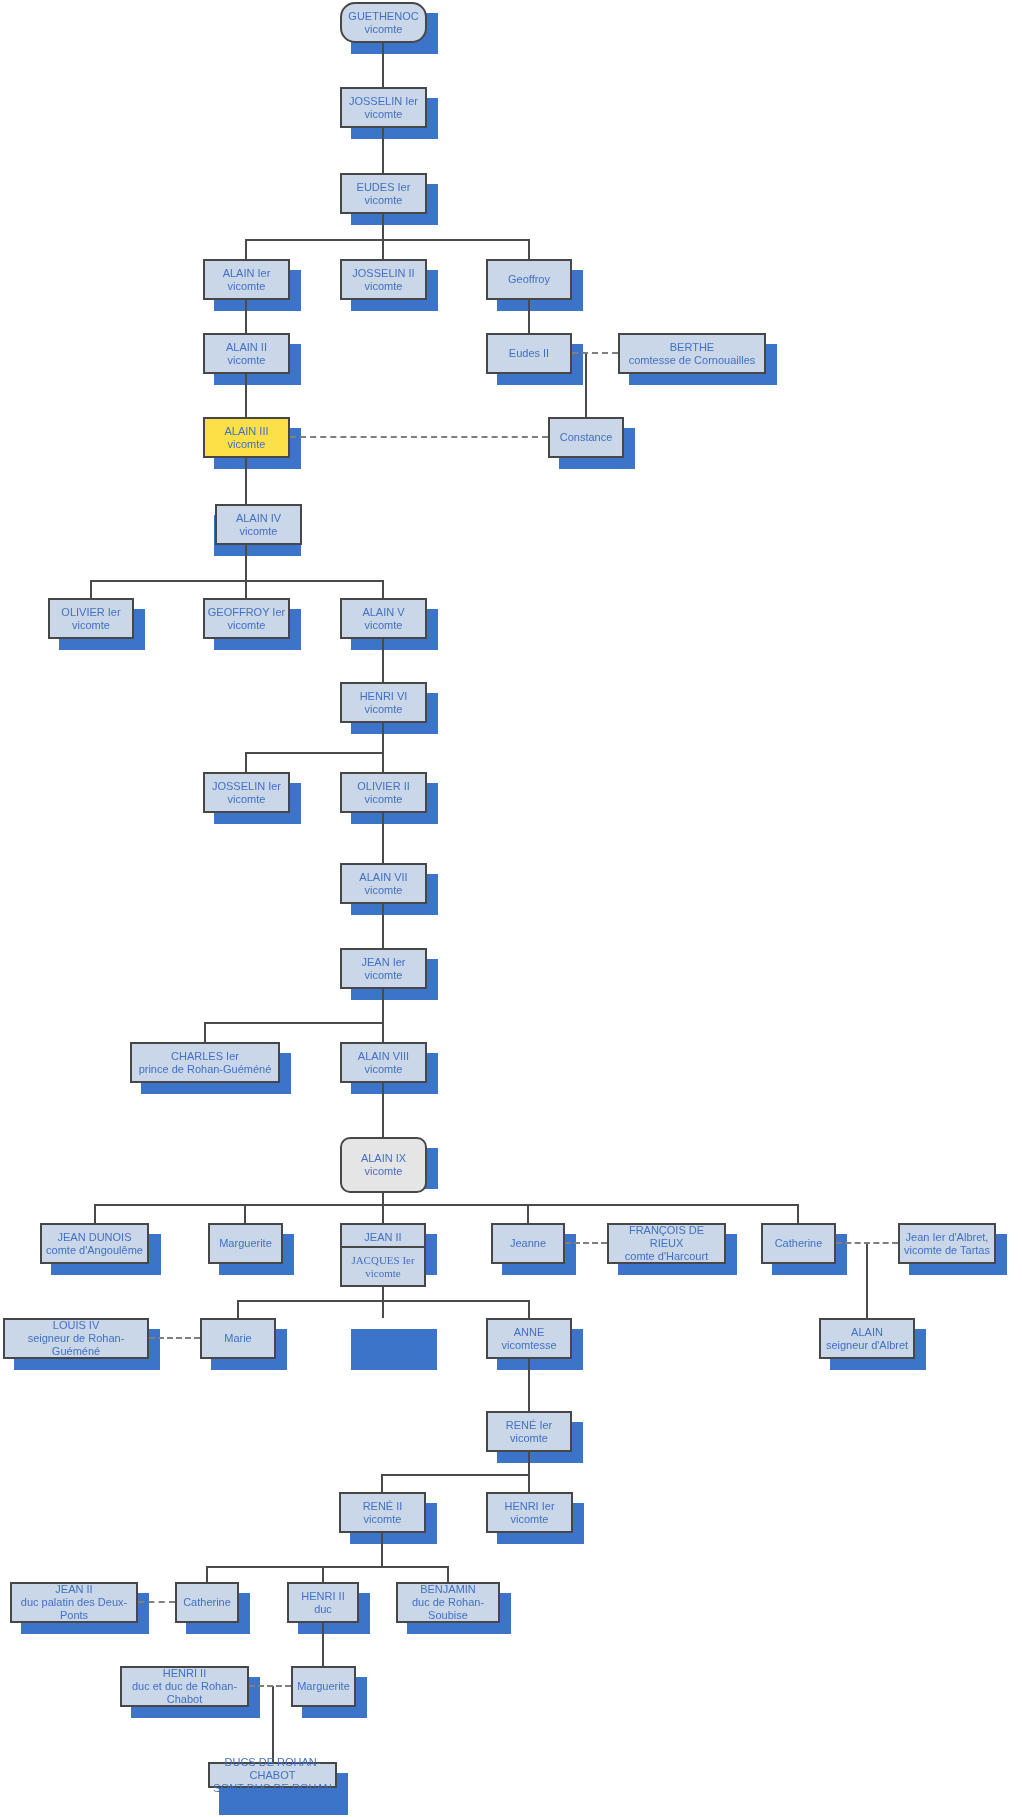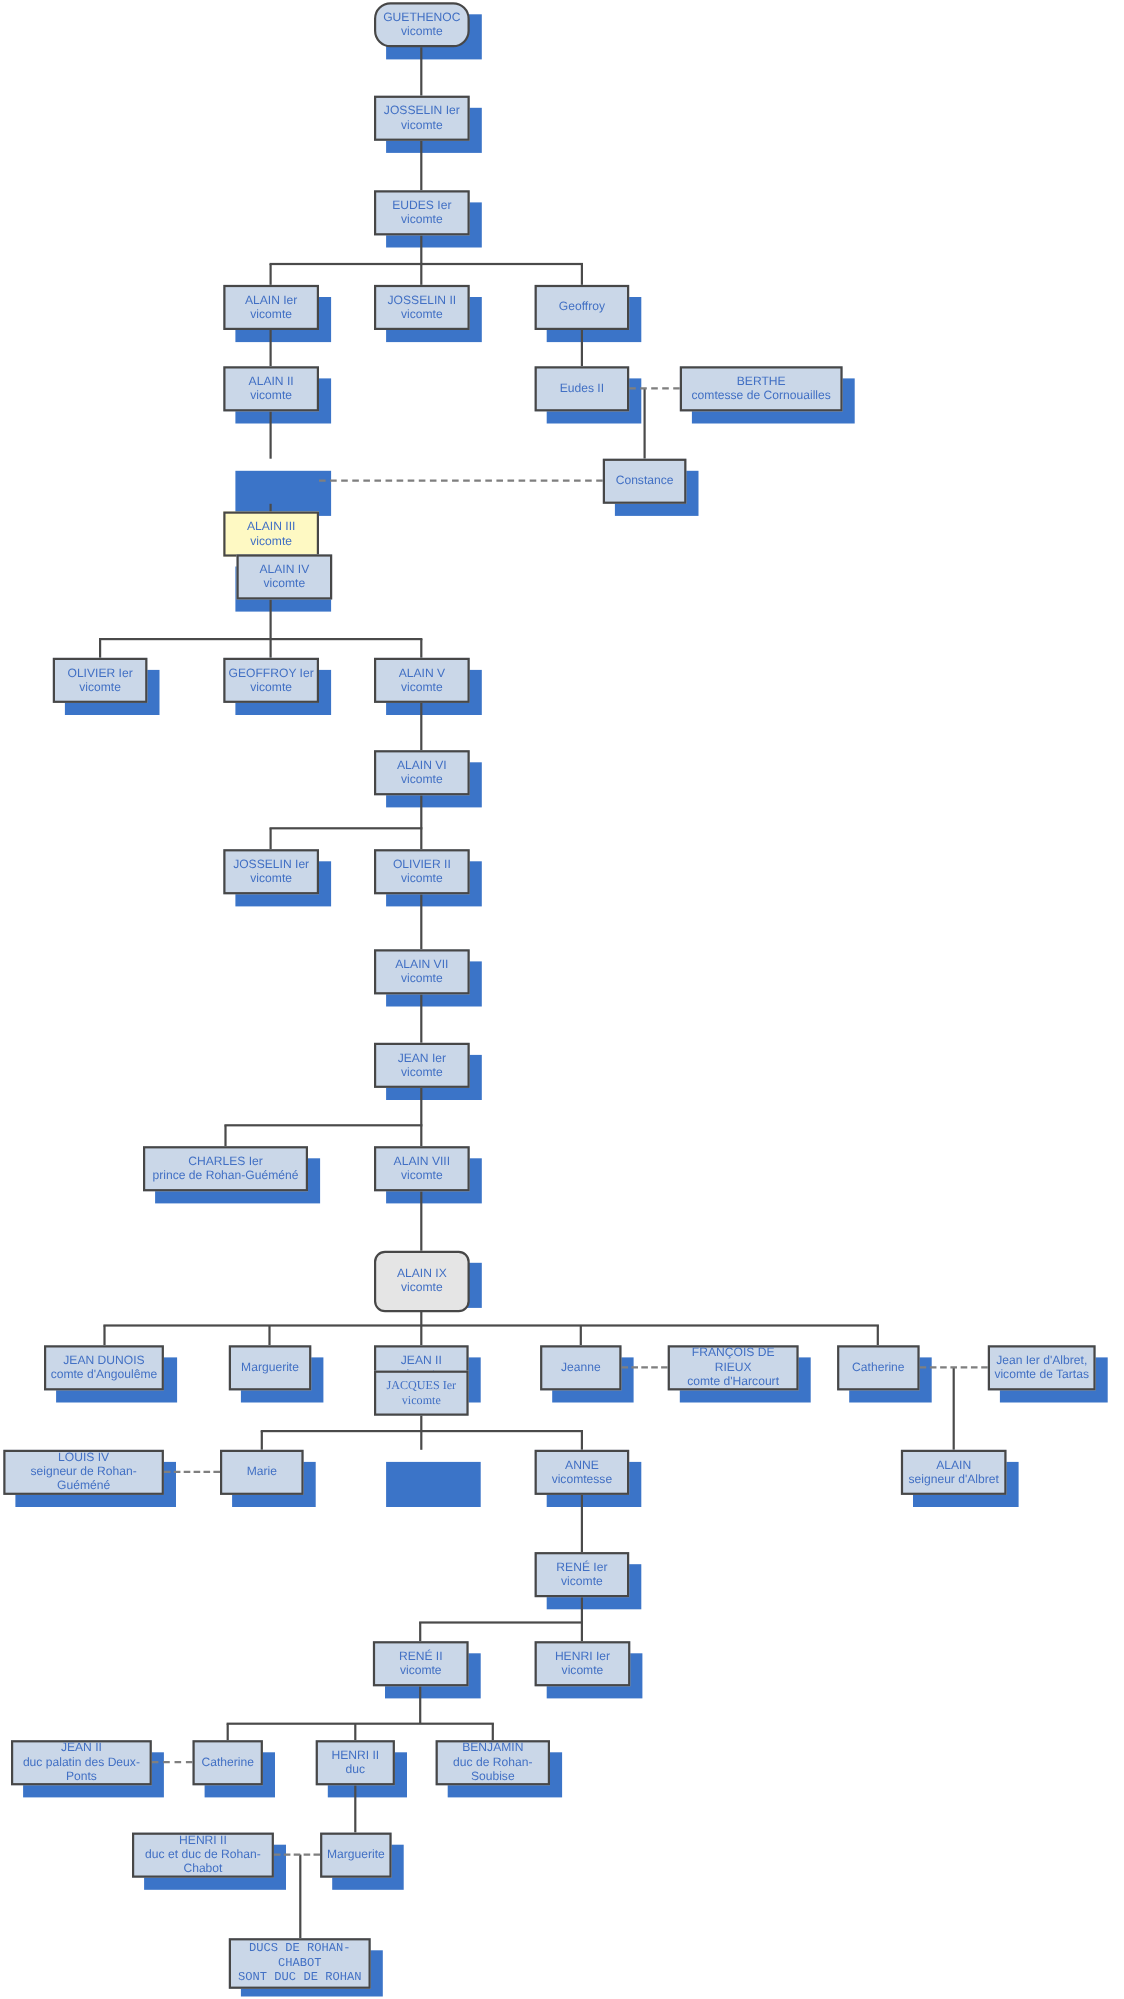--- a/index.html
+++ b/index.html
@@ -150,21 +150,21 @@
       <div>ALAIN II</div>
       <div>vicomte</div>
     </div>
     <div class="node" style="left: 486px; top: 333px; width: 86px; height: 41px; background: rgb(202, 215, 232); border-color: rgb(71, 71, 71); color: rgb(66, 112, 196);">
       <div>Eudes II</div>
     </div>
     <div class="node" style="left: 618px; top: 333px; width: 148px; height: 41px; background: rgb(202, 215, 232); border-color: rgb(71, 71, 71); color: rgb(66, 112, 196);">
       <div>BERTHE</div>
       <div>comtesse de Cornouailles</div>
     </div>
-    <div class="node" style="left: 203px; top: 417px; width: 87px; height: 41px; background: #fef9c3; border-color: rgb(71, 71, 71); color: rgb(66, 112, 196); margin-top: 48px;">
+    <div class="node" style="left: 203px; top: 417px; width: 87px; height: 41px; background: #fde047; border-color: rgb(71, 71, 71); color: rgb(66, 112, 196);">
       <div>ALAIN III</div>
       <div>vicomte</div>
     </div>
     <div class="node" style="left: 548px; top: 417px; width: 76px; height: 41px; background: rgb(202, 215, 232); border-color: rgb(71, 71, 71); color: rgb(66, 112, 196);">
       <div>Constance</div>
     </div>
     <div class="node" style="left: 203px; top: 504px; width: 87px; height: 41px; background: rgb(202, 215, 232); border-color: rgb(71, 71, 71); color: rgb(66, 112, 196); margin-left: 12px;">
       <div>ALAIN IV</div>
       <div>vicomte</div>
     </div>
@@ -174,21 +174,21 @@
     </div>
     <div class="node" style="left: 203px; top: 598px; width: 87px; height: 41px; background: rgb(202, 215, 232); border-color: rgb(71, 71, 71); color: rgb(66, 112, 196);">
       <div>GEOFFROY Ier</div>
       <div>vicomte</div>
     </div>
     <div class="node" style="left: 340px; top: 598px; width: 87px; height: 41px; background: rgb(202, 215, 232); border-color: rgb(71, 71, 71); color: rgb(66, 112, 196);">
       <div>ALAIN V</div>
       <div>vicomte</div>
     </div>
     <div class="node" style="left: 340px; top: 682px; width: 87px; height: 41px; background: rgb(202, 215, 232); border-color: rgb(71, 71, 71); color: rgb(66, 112, 196);">
-      <div>ALAIN VI</div>
+      <div>HENRI VI</div>
       <div>vicomte</div>
     </div>
     <div class="node" style="left: 203px; top: 772px; width: 87px; height: 41px; background: rgb(202, 215, 232); border-color: rgb(71, 71, 71); color: rgb(66, 112, 196);">
       <div>JOSSELIN Ier</div>
       <div>vicomte</div>
     </div>
     <div class="node" style="left: 340px; top: 772px; width: 87px; height: 41px; background: rgb(202, 215, 232); border-color: rgb(71, 71, 71); color: rgb(66, 112, 196);">
       <div>OLIVIER II</div>
       <div>vicomte</div>
     </div>
@@ -283,17 +283,17 @@
       <div>BENJAMIN</div>
       <div>duc de Rohan-Soubise</div>
     </div>
     <div class="node" style="left: 120px; top: 1666px; width: 129px; height: 41px; background: rgb(202, 215, 232); border-color: rgb(71, 71, 71); color: rgb(66, 112, 196);">
       <div>HENRI II</div>
       <div>duc et duc de Rohan-Chabot</div>
     </div>
     <div class="node" style="left: 291px; top: 1666px; width: 65px; height: 41px; background: rgb(202, 215, 232); border-color: rgb(71, 71, 71); color: rgb(66, 112, 196);">
       <div>Marguerite</div>
     </div>
-    <div class="node" style="left: 208px; top: 1762px; width: 129px; height: 46px; background: rgb(202, 215, 232); border-color: rgb(71, 71, 71); color: rgb(66, 112, 196); font-family: Liberation Mono, monospace;">
+    <div class="node" style="left: 208px; top: 1762px; width: 129px; height: 26px; background: rgb(202, 215, 232); border-color: rgb(71, 71, 71); color: rgb(66, 112, 196);">
       <div>DUCS DE ROHAN-CHABOT</div>
       <div>SONT DUC DE ROHAN</div>
     </div>
   </div>
 
 </body></html>

